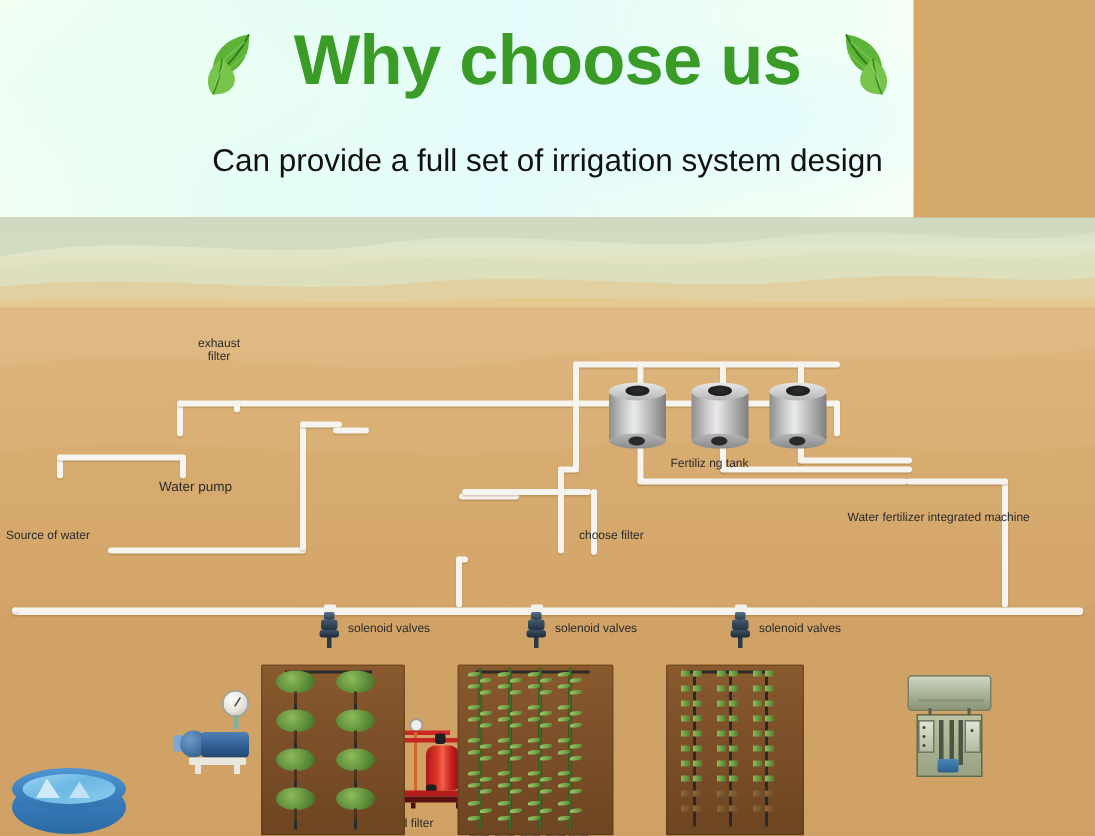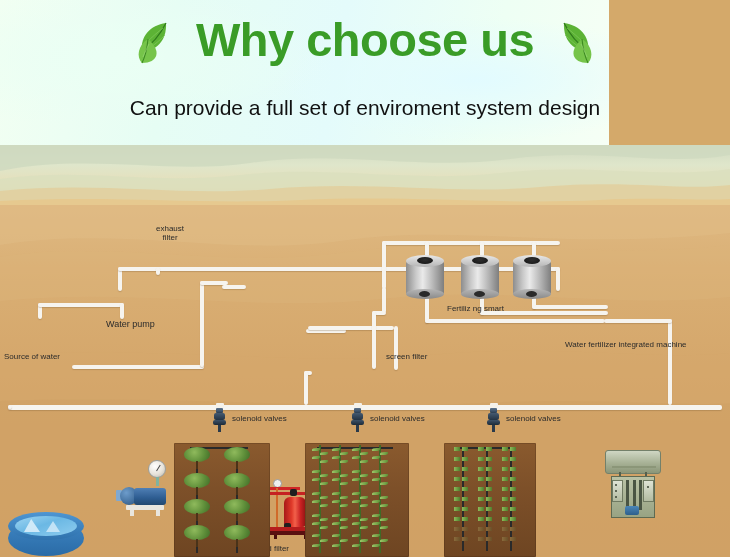--- a/index.html
+++ b/index.html
@@ -217,21 +217,21 @@
             <path d="M26 2 C31 12 38 22 50 30" stroke="#2f7a1c" stroke-width="1.2" fill="none"></path>
             <path d="M29 7 C34 11 40 16 46 22" stroke="#7fc95c" stroke-width=".7" fill="none"></path>
             <path d="M27 14 C31 18 36 23 43 27" stroke="#7fc95c" stroke-width=".7" fill="none"></path>
             <path d="M44 18 C54 24 56 36 50 42 C34 42 30 30 44 18 Z" fill="#76c44a"></path>
             <path d="M44 18 C45 28 47 36 50 42" stroke="#3d8a22" stroke-width="1.1" fill="none"></path>
             <path d="M43 23 C45 27 47 31 49 36" stroke="#9ed97c" stroke-width=".6" fill="none"></path>
           </g>
         </svg>
       </span>
     </div>
-    <div class="subtitle">Can provide a full set of enviroment system design</div>
+    <div class="subtitle">Can provide a full set of irrigation system design</div>
   </div>
 
   <div class="hillband">
     <svg width="730" height="66" viewBox="0 0 730 66" preserveAspectRatio="none">
       <path d="M0,26 C90,8 170,30 250,18 C340,4 420,26 510,14 C600,2 660,22 730,10 L730,0 L0,0 Z" fill="#cfd9c0" opacity=".85"></path>
       <path d="M0,34 C80,22 150,40 240,30 C330,20 410,38 500,28 C590,18 660,34 730,24 L730,66 L0,66 Z" fill="#d9dfbd" opacity=".75"></path>
       <path d="M0,46 C100,36 180,52 270,44 C370,35 450,50 540,42 C630,34 680,46 730,40 L730,66 L0,66 Z" fill="#e2cf9e" opacity=".85"></path>
       <path d="M0,56 C120,50 200,60 300,55 C410,50 500,60 600,55 C660,52 700,56 730,54 L730,66 L0,66 Z" fill="#e6c98f"></path>
     </svg>
   </div>
@@ -308,21 +308,21 @@
       <div class="pump-base"></div>
       <div class="pump-leg" style="left:10px;"></div>
       <div class="pump-leg" style="left:36px;"></div>
     </div>
     <div class="lbl" style="left:106px;top:114px;font-size:9px;">Water pump</div>
 
     <div class="gauge">
       <div class="gauge-needle"></div>
     </div>
     <div class="gauge-stem"></div>
-    <div class="lbl ctr" style="left:144px;top:20px;width:52px;">
+    <div class="lbl ctr" style="left:120px;top:20px;width:52px;">
       <span>exhaust</span><br>
       <span>filter</span>
     </div>
 
     <div class="valve-s">
       <div class="vs-b"></div>
         <div class="vs-h"></div>
     </div>
 
     <div class="sandfilter">
@@ -351,21 +351,21 @@
       <div class="scr-neck" style="left:42px;"></div>
       <div class="scr-neck" style="left:59px;"></div>
       <div class="scr-neck" style="left:74px;"></div>
       <div class="scr-cyl" style="left:3px;"></div>
       <div class="scr-cyl" style="left:20px;"></div>
       <div class="scr-cyl" style="left:37px;"></div>
       <div class="scr-cyl" style="left:54px;"></div>
       <div class="scr-cyl" style="left:69px;"></div>
 
     </div>
-    <div class="lbl" style="left:386px;top:148px;">screen filter</div>
+    <div class="lbl" style="left:386px;top:148px;">choose filter</div>
 
     <div class="ftank" style="left:406px;top:48px;">
       <div class="ft-body"></div>
         <div class="ft-top"></div>
         <div class="ft-hole"></div>
       <div class="ft-bot"></div>
         <div class="ft-bhole"></div>
     </div>
     <div class="ftank" style="left:461px;top:48px;">
       <div class="ft-body"></div>
@@ -374,21 +374,21 @@
       <div class="ft-bot"></div>
         <div class="ft-bhole"></div>
     </div>
     <div class="ftank" style="left:513px;top:48px;">
       <div class="ft-body"></div>
         <div class="ft-top"></div>
         <div class="ft-hole"></div>
       <div class="ft-bot"></div>
         <div class="ft-bhole"></div>
     </div>
-    <div class="lbl" style="left:447px;top:100px;">Fertiliz ng smart</div>
+    <div class="lbl" style="left:447px;top:100px;">Fertiliz ng tank</div>
 
     <div class="machine">
       <div class="mc-cab">
           <div class="mc-cab-line"></div>
         </div>
       <div class="mc-arm" style="left:16px;"></div>
       <div class="mc-arm" style="left:42px;"></div>
       <div class="mc-frame"></div>
       <div class="mc-panel" style="left:9px;"></div>
       <div class="mc-panel" style="left:40px;"></div>

